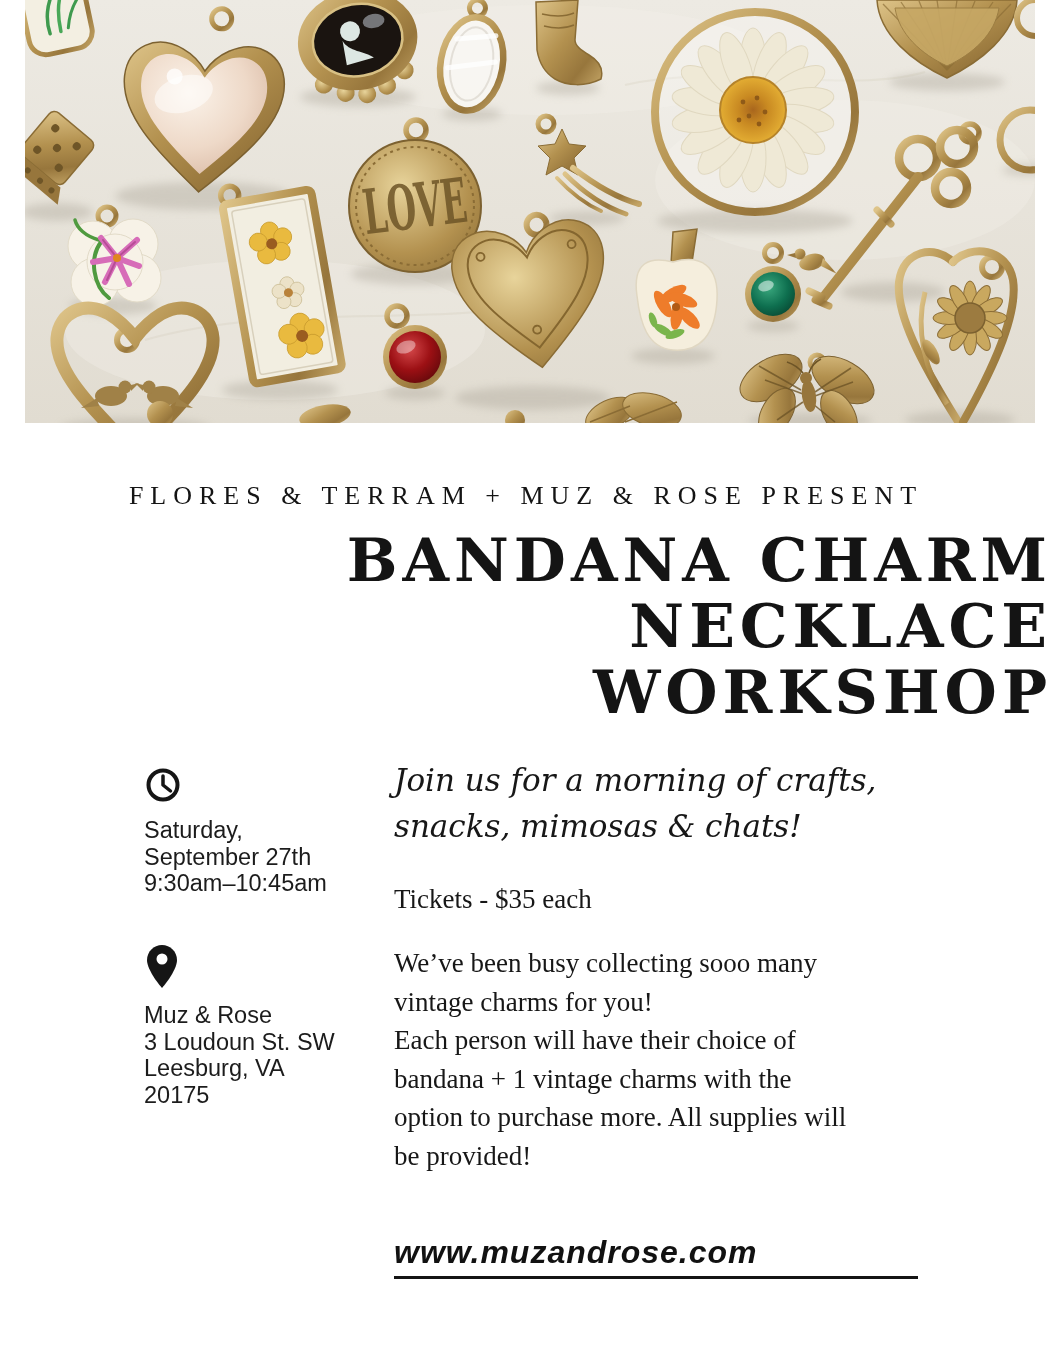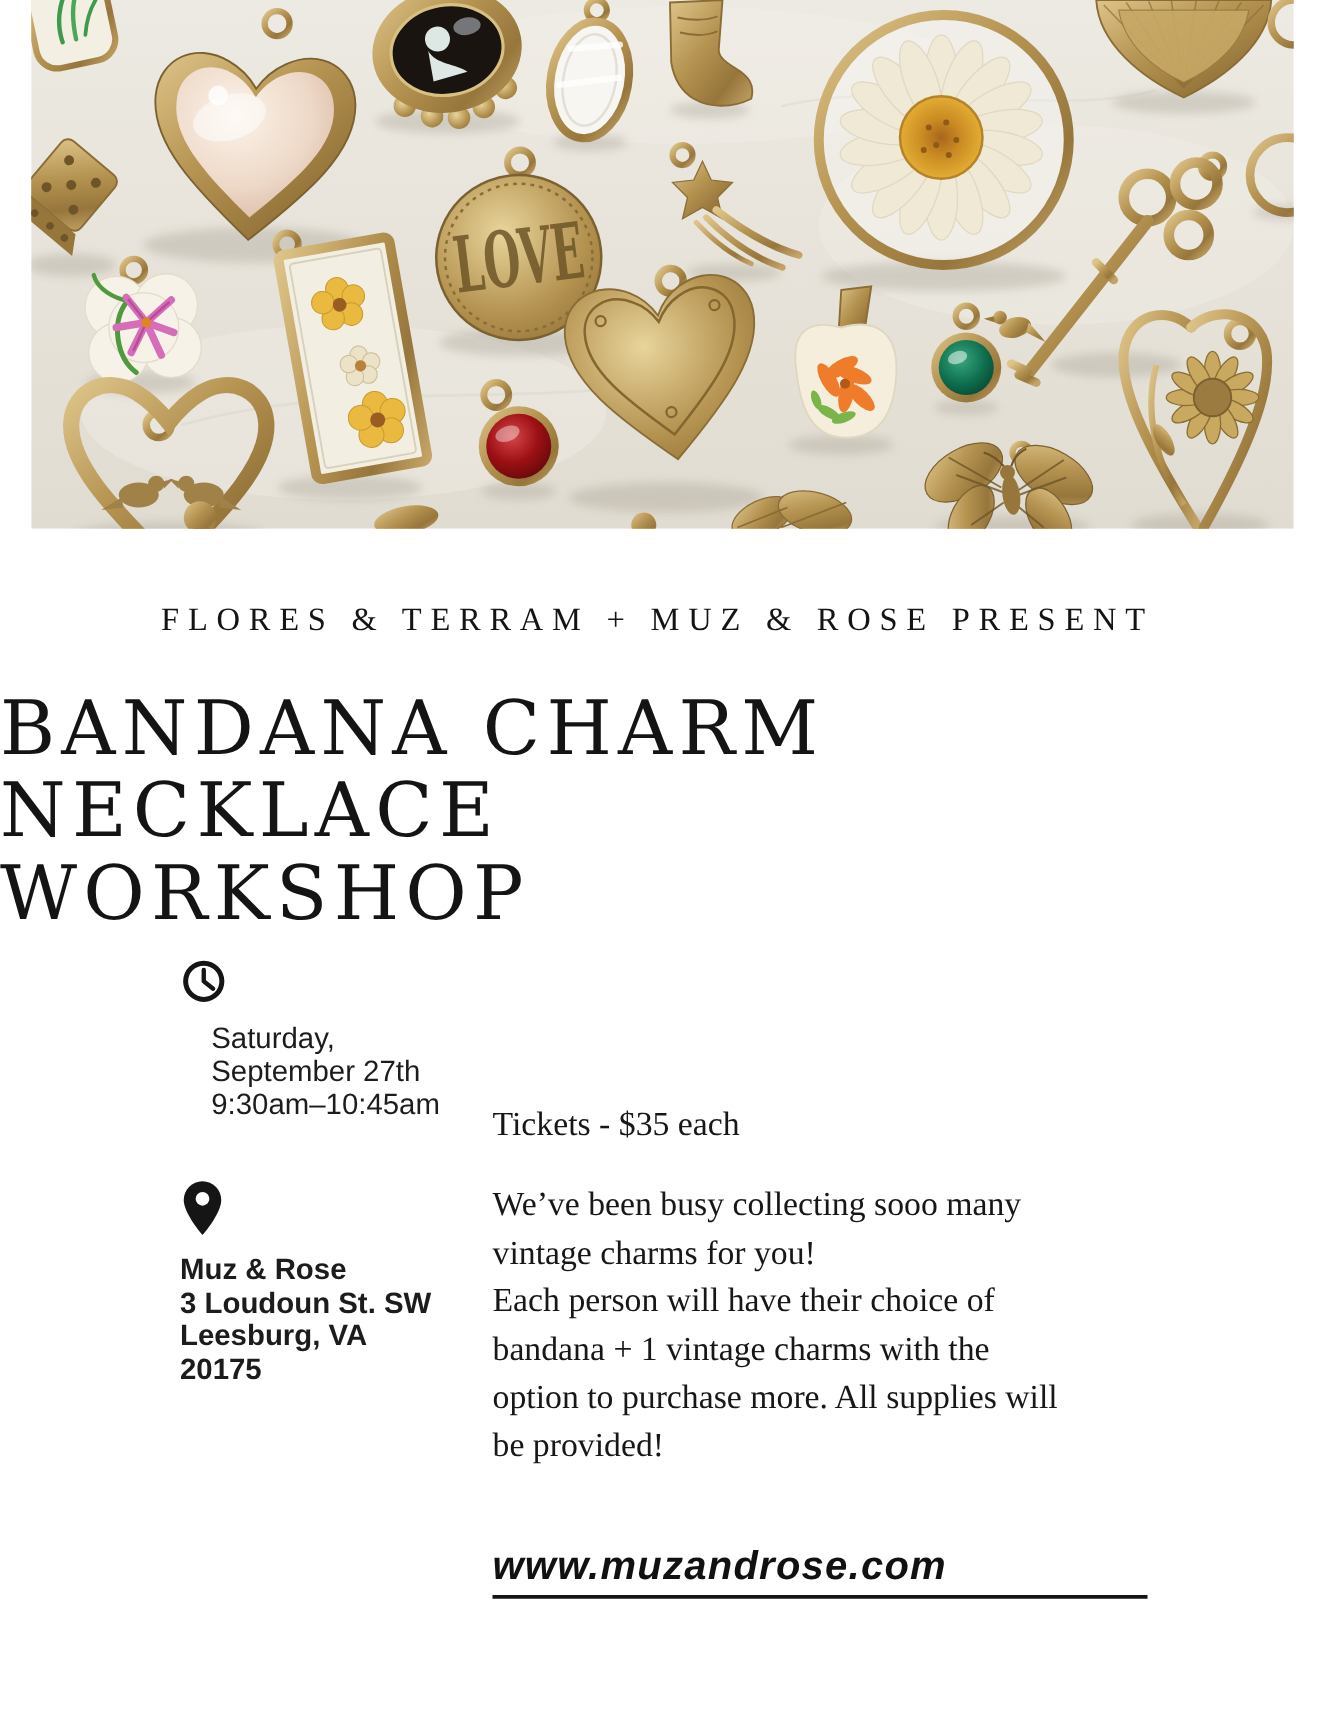--- a/index.html
+++ b/index.html
@@ -8,33 +8,33 @@
     overflow:hidden; font-family:"Liberation Sans",sans-serif; color:#161616;
   }
   .hero { position:absolute; left:25px; top:0; width:1010px; height:423px; }
   .hero svg { display:block; width:100%; height:100%; }
   .eyebrow {
     position:absolute; left:0; right:0; top:481px; text-align:center;
     font-family:"Liberation Serif",serif; font-size:26px; font-weight:400;
     letter-spacing:7px; color:#141414; white-space:nowrap;
   }
   .title {
-    position:absolute; left:0; right:0; top:550px; margin:0; text-align:left;
-    font-family:"DejaVu Serif",serif; font-weight:400; font-size:60px;
+    position:absolute; left:0; right:0; top:527px; margin:0; text-align:right;
+    font-family:"DejaVu Serif",serif; font-weight:700; font-size:60px;
     line-height:66px; letter-spacing:5px; color:#141414; white-space:pre-line;
   }
   .icon { position:absolute; }
   .lines { white-space:pre-line; }
   .datetime {
     position:absolute; left:144px; top:817px; font-size:23.5px;
-    line-height:26.5px; color:#1c1c1c;margin-left:25px;
+    line-height:26.5px; color:#1c1c1c;
   }
   .location {
     position:absolute; left:144px; top:1002px; font-size:23.5px;
-    line-height:26.5px; color:#1c1c1c;font-weight:bold;
+    line-height:26.5px; color:#1c1c1c;
   }
   .intro {
     position:absolute; left:394px; top:757px; font-family:"DejaVu Serif",serif;
     font-style:italic; font-size:31px; line-height:46px; color:#171717;
   }
   .tickets {
     position:absolute; left:394px; top:884px; font-family:"Liberation Serif",serif;
     font-size:27px; color:#171717;
   }
   .description {
@@ -467,20 +467,22 @@
 
   <svg class="icon" style="left:146px;top:944px" width="32" height="46" viewBox="0 0 32 46">
     <path d="M16,1 C7.7,1 1,7.7 1,16 C1,27 16,44 16,44 C16,44 31,27 31,16 C31,7.7 24.3,1 16,1 Z" fill="#151515"></path>
     <circle cx="16" cy="15" r="5.5" fill="#ffffff"></circle>
   </svg>
   <div class="location lines">Muz &amp; Rose
 3 Loudoun St. SW
 Leesburg, VA
 20175</div>
 
+  <div class="intro lines">Join us for a morning of crafts,
+snacks, mimosas &amp; chats!</div>
   <div class="tickets">Tickets - $35 each</div>
   <div class="description lines">We’ve been busy collecting sooo many
 vintage charms for you!
 Each person will have their choice of
 bandana + 1 vintage charms with the
 option to purchase more. All supplies will
 be provided!</div>
   <div class="website">www.muzandrose.com</div>
   <div class="divider"></div>
 

